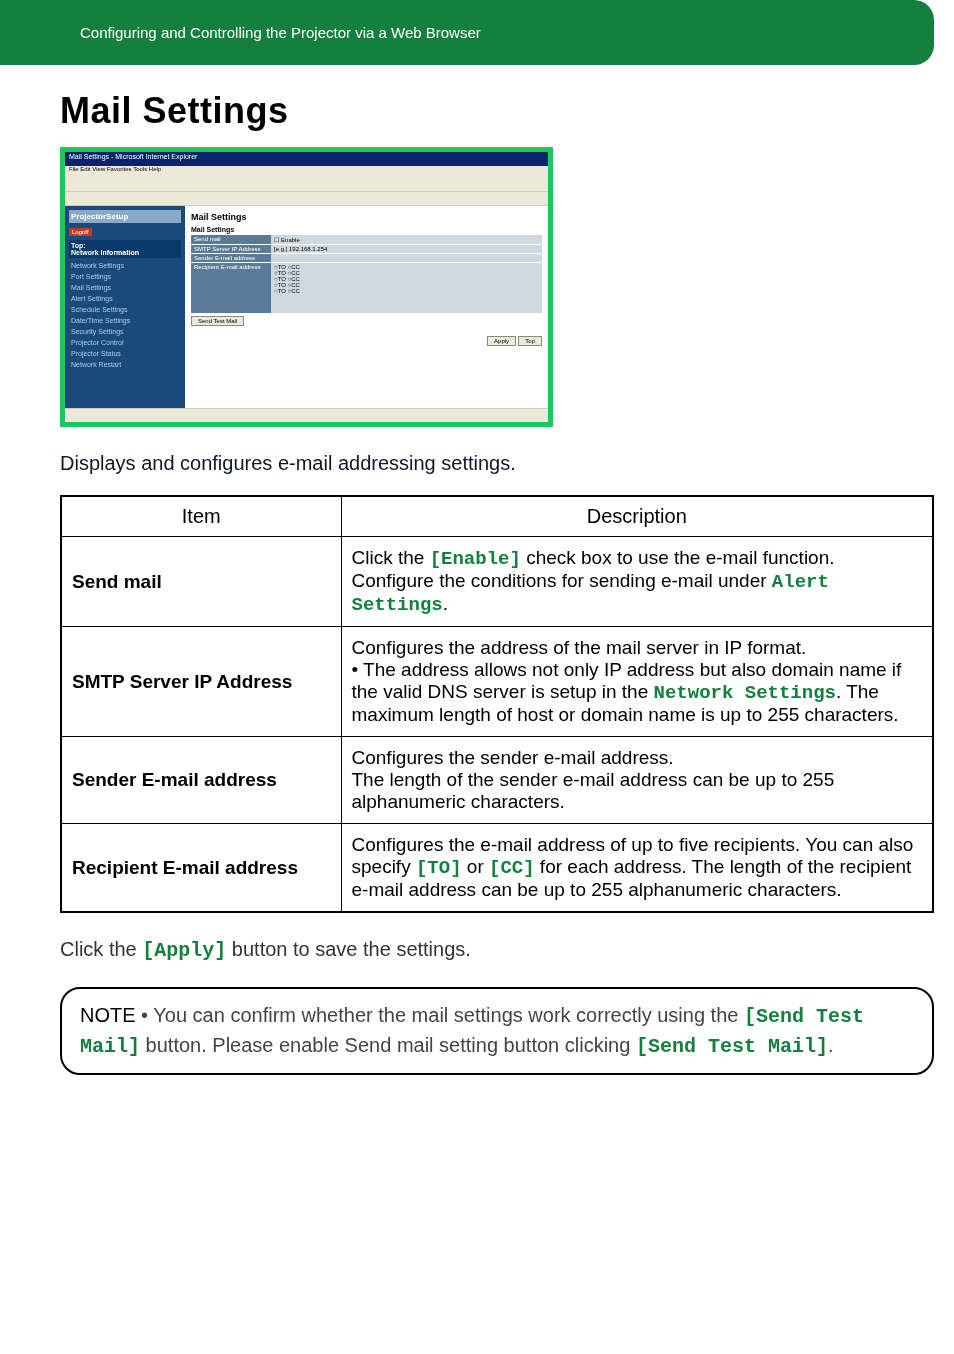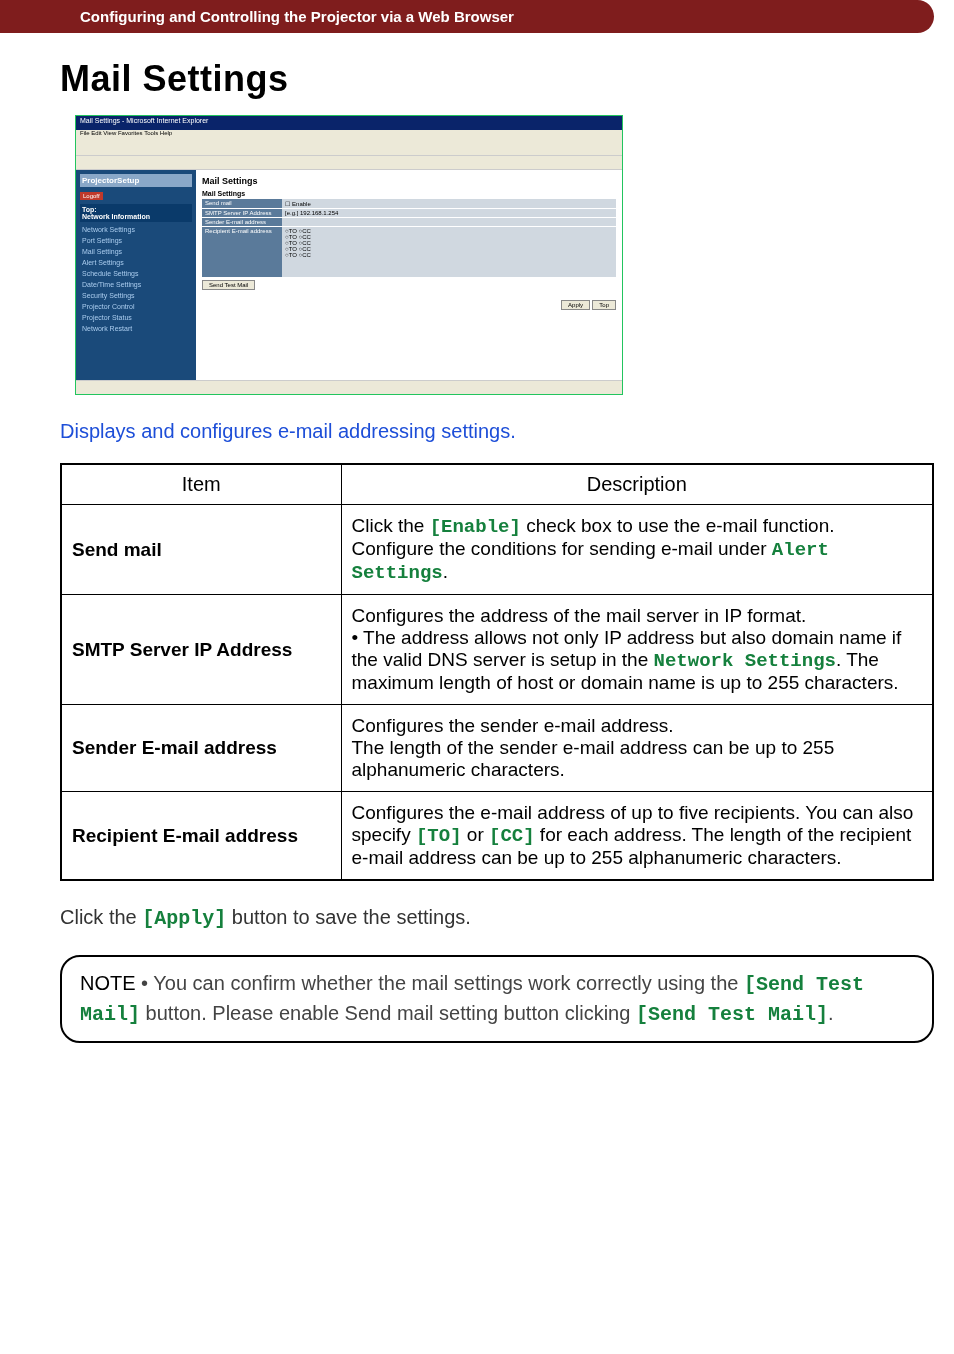--- a/index.html
+++ b/index.html
@@ -11,48 +11,47 @@
       font-family: Arial, Helvetica, sans-serif;
       background: #fff;
       width: 954px;
       margin: 0 auto;
       padding: 0;
     }
     .page-container {
       padding: 0 20px 40px 60px;
     }
     .header-bar {
-      background: #7f1d1d;
-      color: #fff;
-      padding: 8px 20px;
-      font-weight: bold;
+      background: #15803d;
+      color: #fff;
+      padding: 24px 20px;
+      font-weight: normal;
       font-size: 15px;
       border-radius: 0 20px 20px 0;
       margin-bottom: 25px;
       margin-left: -60px;
       padding-left: 80px;
       width: calc(100% + 60px);
     }
     .main-title {
       font-family: Arial, sans-serif;
       font-size: 36px;
       font-weight: 900;
       color: #000;
       margin-bottom: 15px;
       letter-spacing: 0.5px;
     }
     .screenshot-placeholder {
-      width: 548px;
+      width: 493px;
       height: 280px;
-      border: 1px solid #22c55e;
+      border: 5px solid #22c55e;
       background: #f0f0f0;
       margin-bottom: 25px;
       position: relative;
       font-size: 8px;
-      margin-left: 15px;
     }
     .screenshot-titlebar {
       background: #0a246a;
       color: #fff;
       height: 14px;
       padding: 1px 4px;
       font-size: 7px;
     }
     .screenshot-menubar {
       background: #ece9d8;
@@ -154,21 +153,21 @@
       position: absolute;
       bottom: 0;
       left: 0;
       right: 0;
       background: #ece9d8;
       height: 14px;
       border-top: 1px solid #ccc;
     }
     .intro-text {
       font-size: 20px;
-      color: #1d4ed8;
+      color: #0f172a;
       margin-bottom: 20px;
     }
     .settings-table {
       width: 100%;
       border-collapse: collapse;
       border: 2px solid #000;
       margin-bottom: 25px;
     }
     .settings-table th {
       border: 1px solid #000;

